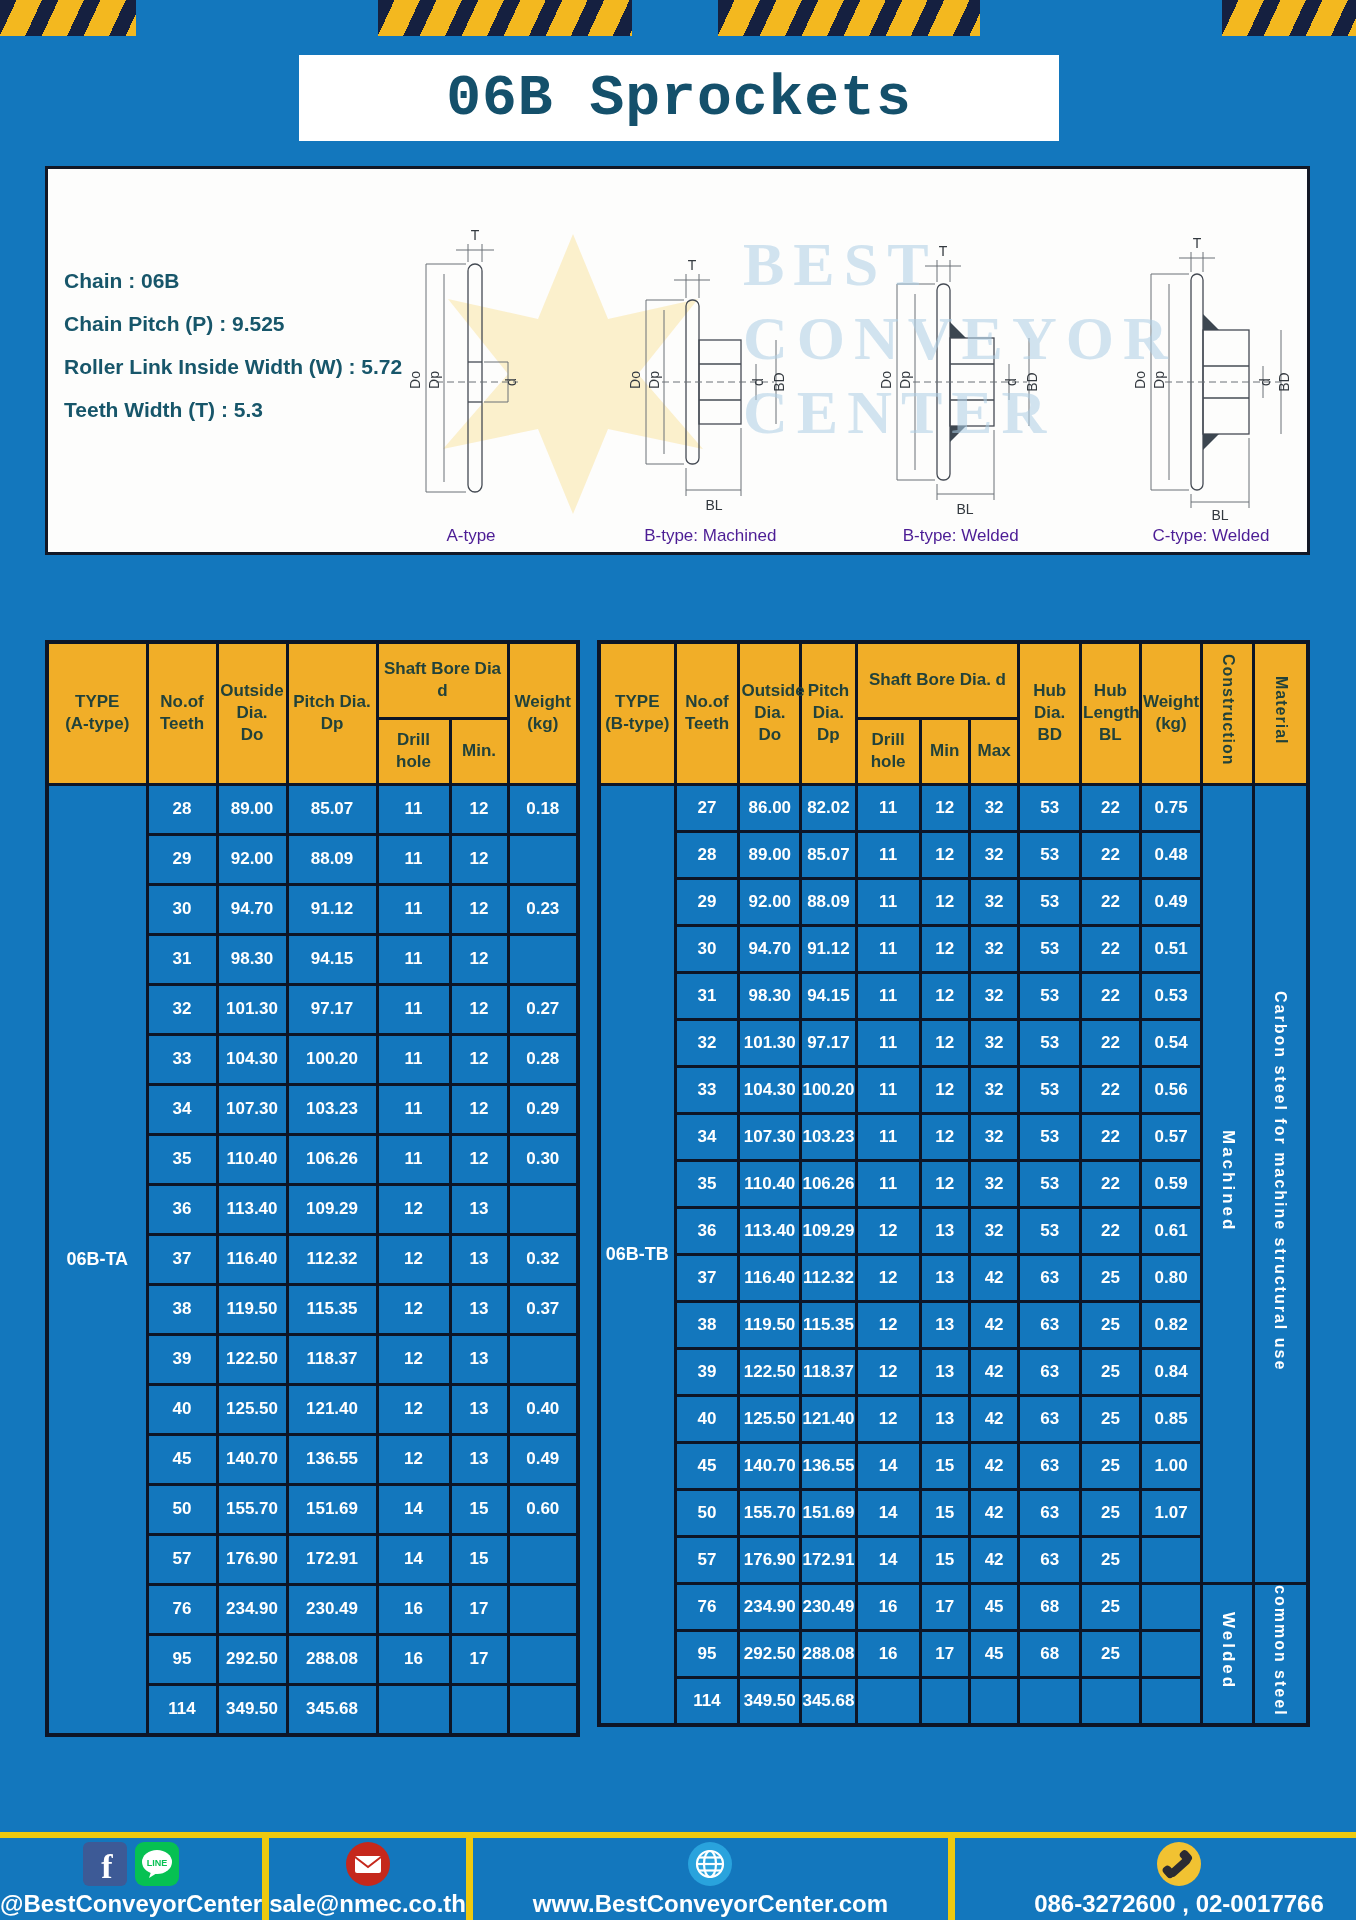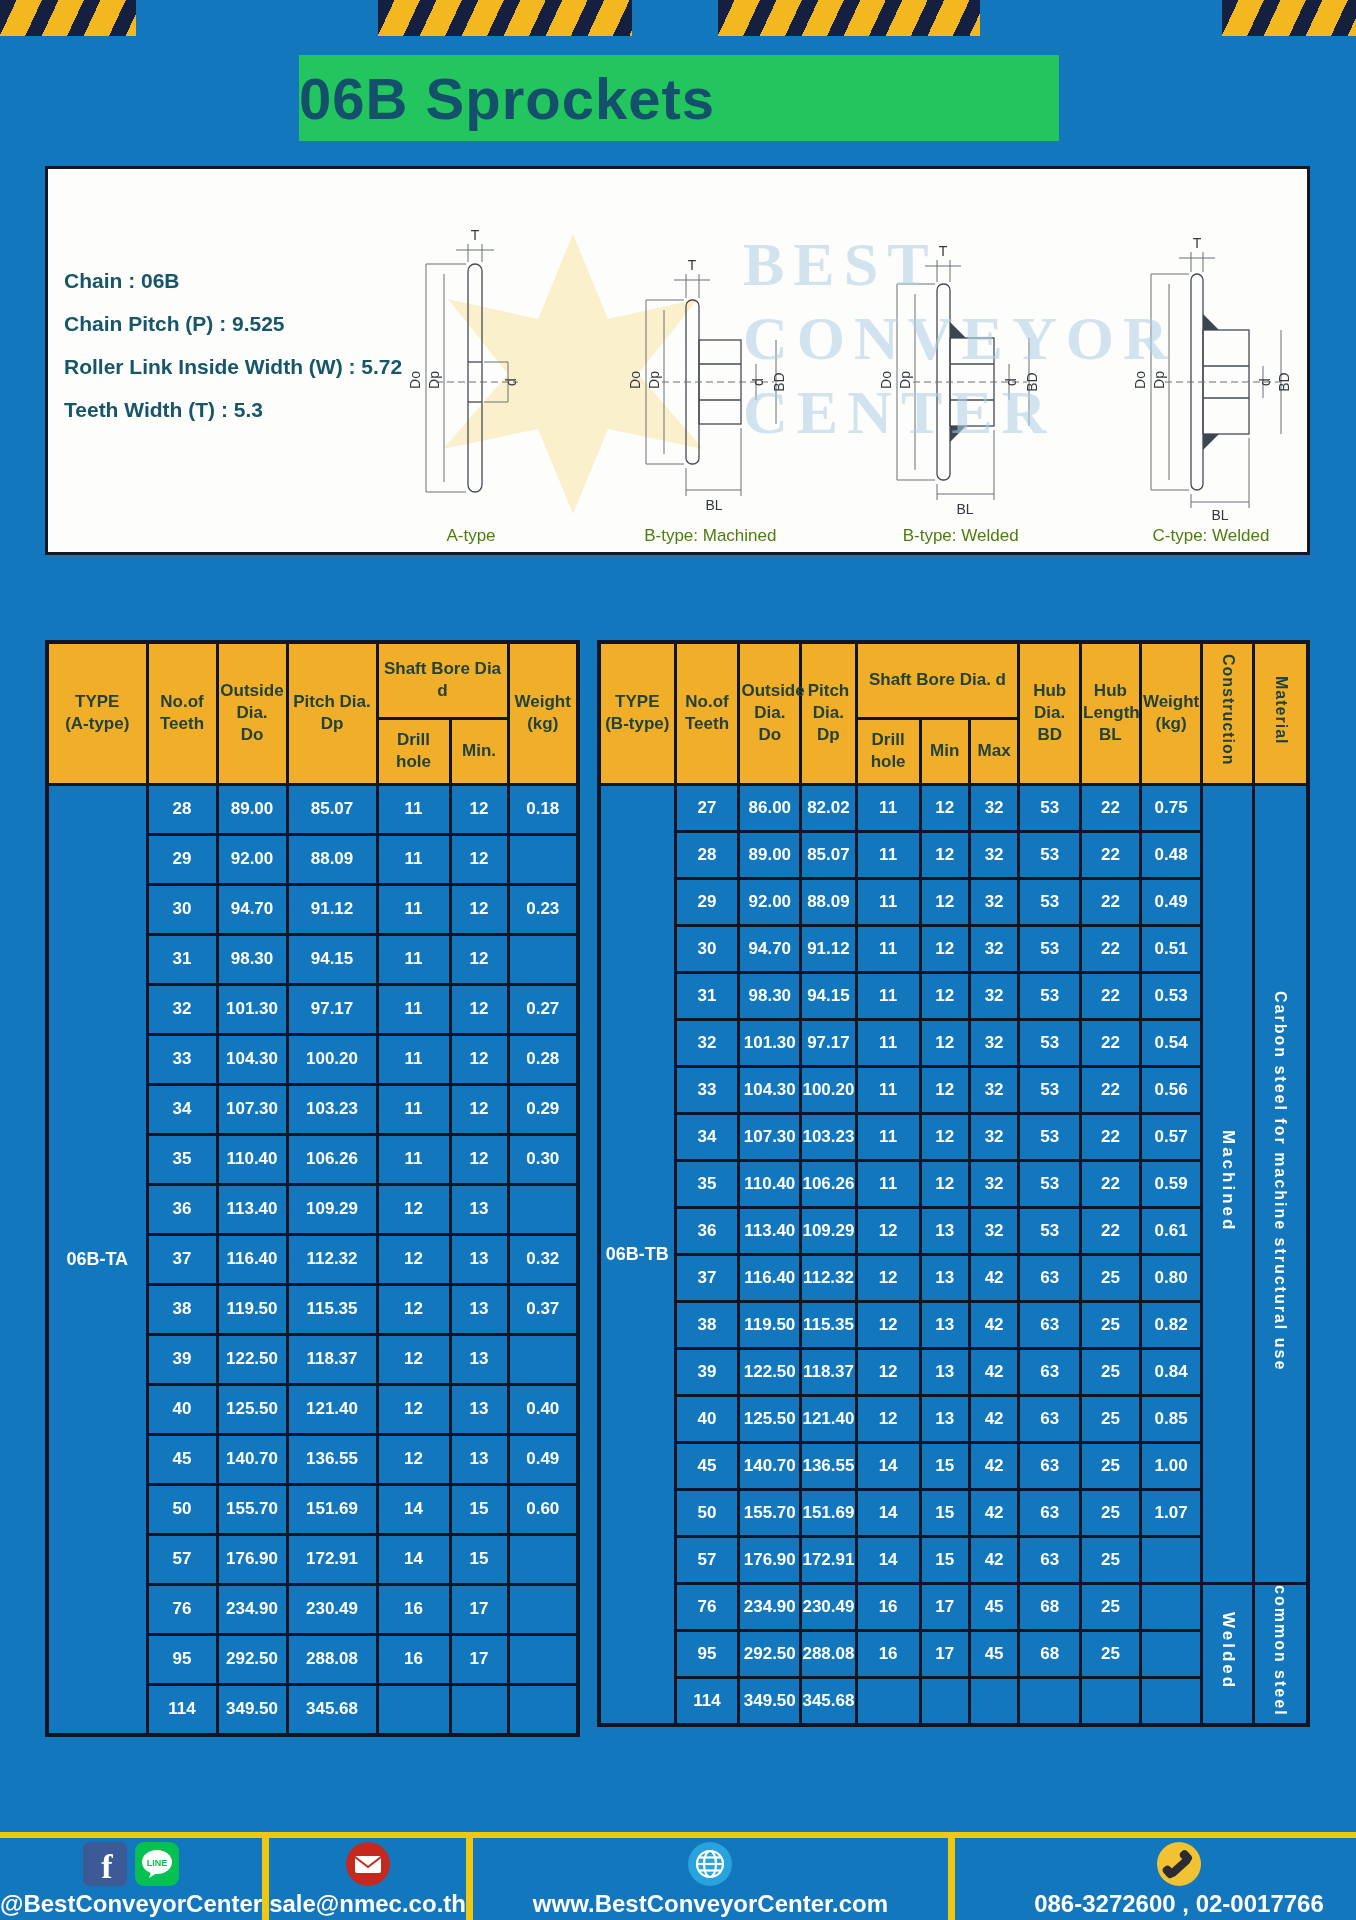--- a/index.html
+++ b/index.html
@@ -11,36 +11,36 @@
   
   .top-bar{position:absolute;left:0;top:0;width:1356px;height:36px;background:#1377bd;}
   .hazard{position:absolute;top:0;height:36px;
     background:repeating-linear-gradient(115deg,#152040 0 15px,#f3b81f 15px 38px);}
   .hz1{left:0;width:136px;}
   .hz2{left:378px;width:254px;}
   .hz3{left:718px;width:262px;}
   .hz4{left:1222px;width:134px;}
   
   .title-banner{position:absolute;left:299px;top:55px;width:760px;height:86px;
-    background:#22c55e;display:flex;align-items:center;justify-content:flex-start;}
+    background:#ffffff;display:flex;align-items:center;justify-content:center;font-family:Liberation Mono, monospace;}
   .title-banner h1{margin:0;font-size:58px;font-weight:bold;color:#14506b;letter-spacing:1px;}
   
   .info-box{position:absolute;left:45px;top:166px;width:1265px;height:389px;
     background:#fdfdfc;border:3px solid #121826;box-sizing:border-box;}
   .specs{position:absolute;left:16px;top:86px;z-index:4;}
   .spec-line{font-size:21px;font-weight:bold;color:#17566a;line-height:35px;white-space:nowrap;margin-top:8px;}
   .watermark-shape{position:absolute;left:385px;top:55px;z-index:1;opacity:.45;}
   .watermark-text{position:absolute;left:695px;top:58px;z-index:3;pointer-events:none;
     font-size:62px;font-weight:bold;letter-spacing:9px;line-height:74px;
     color:#aecfe6;opacity:.55;white-space:pre-line;font-family:Liberation Serif, serif;}
   .diagrams{position:absolute;left:348px;top:14px;right:10px;bottom:6px;z-index:2;
     display:flex;justify-content:space-between;align-items:flex-end;}
   .diagram{display:flex;flex-direction:column;align-items:center;}
   .diagram svg{overflow:visible;}
-  .diagram .caption{font-size:17px;color:#4d7c0f;margin-top:2px;}
+  .diagram .caption{font-size:17px;color:#4c1d95;margin-top:2px;}
   .dwg{stroke:#454b54;stroke-width:1.3;fill:none;}
   .dwg-dim{stroke:#6a7077;stroke-width:1;fill:none;}
   .dwg-dash{stroke:#6a7077;stroke-width:1;fill:none;stroke-dasharray:7 4;}
   .dwg-fill{fill:#3c4650;stroke:none;}
   .dwg-label{font-size:14px;fill:#33393f;stroke:none;font-family:"Liberation Sans",sans-serif;}
   
   .table-wrap{position:absolute;top:640px;}
   .left-wrap{left:45px;width:535px;}
   .right-wrap{left:597px;width:713px;}
   table{border-collapse:collapse;width:100%;table-layout:fixed;border:4px solid #0d1526;}

